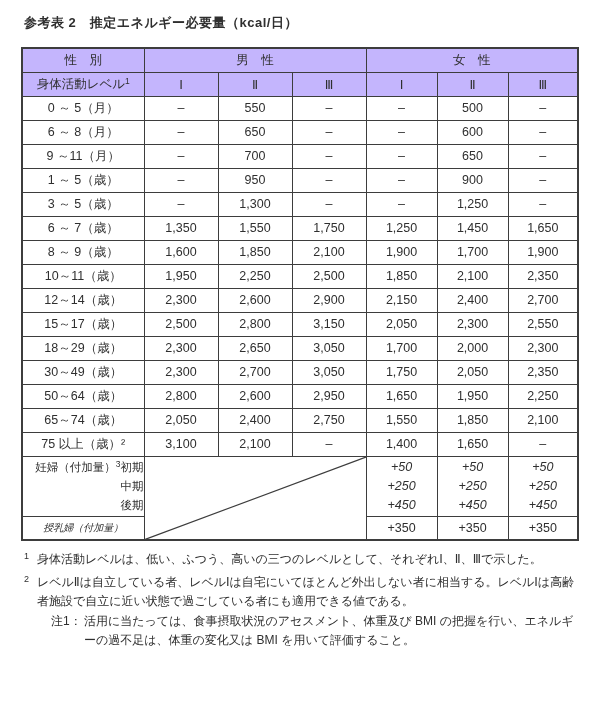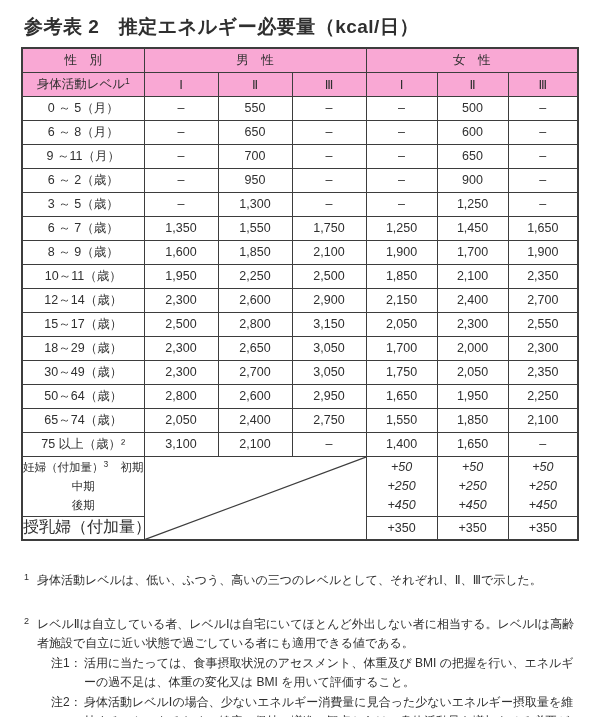--- a/index.html
+++ b/index.html
@@ -8,55 +8,55 @@
     width: 601px; height: 717px;
     background: #ffffff;
     font-family: "Liberation Sans", "DejaVu Sans", sans-serif;
     color: #2f2f2f;
     overflow: hidden;
   }
   .page { position: relative; width: 601px; height: 717px; }
 
   .title {
     position: absolute; left: 24px; top: 14px;
-    font-size: 19px; font-weight: bold; letter-spacing: 0.5px;
+    font-size: 13px; font-weight: bold; letter-spacing: 0.5px;
     white-space: nowrap;
   }
 
   table.etab {
     position: absolute; left: 21px; top: 47px;
     width: 556px;
     border-collapse: collapse; table-layout: fixed;
     border: 2px solid #3d3d3d;
     font-size: 12.5px;
   }
   table.etab td {
     border: 1px solid #3d3d3d;
     text-align: center; vertical-align: middle;
     padding: 0; height: 24px;
     overflow: hidden; white-space: nowrap;
   }
-  table.etab thead td { background: #f9a8d4; }
+  table.etab thead td { background: #c4b5fd; }
   table.etab sup { font-size: 8.5px; vertical-align: 4px; line-height: 0; }
 
   tr.preg { height: 60px; }
   td.plabel { text-align: left; padding: 0 4px; font-size: 11.5px; line-height: 19px; }
-  .pl1 { display: flex; justify-content: space-between; align-items: baseline; }
-  .plr { text-align: center; }
-  td.lact { text-align: left; padding: 0 4px; font-size: 16px; }
+  .pl1 { display: flex; justify-content: flex-end; align-items: baseline; }
+  .plr { text-align: right; }
+  td.lact { text-align: left; padding: 0 4px; font-size: 10px; font-style: italic; }
   td.pvals { line-height: 19px; font-style: italic; }
 
   td.diag { position: relative; padding: 0; }
   td.diag svg { position: absolute; left: 0; top: 0; width: 100%; height: 100%; display: block; }
 
   .fnblock {
     position: absolute; left: 24px; top: 547px; width: 555px;
     font-size: 12px; line-height: 19.5px;
   }
-  .fn { padding-left: 13px; margin-top: 21px; }
+  .fn { padding-left: 13px; }
   .fn .mk {
     display: inline-block; width: 13px; margin-left: -13px;
     font-size: 9px; vertical-align: 4px; text-align: left;
   }
   .note { padding-left: 33px; margin-left: 27px; }
   .note .nlab { display: inline-block; width: 33px; margin-left: -33px; }
 </style>
 </head>
 <body>
 
@@ -112,21 +112,21 @@
         <tr>
           <td>9 ～11（月）</td>
           <td>–</td>
           <td>700</td>
           <td>–</td>
           <td>–</td>
           <td>650</td>
           <td>–</td>
         </tr>
         <tr>
-          <td>6 ～ 2（歳）</td>
+          <td>1 ～ 5（歳）</td>
           <td>–</td>
           <td>950</td>
           <td>–</td>
           <td>–</td>
           <td>900</td>
           <td>–</td>
         </tr>
         <tr>
           <td>3 ～ 5（歳）</td>
           <td>–</td>
@@ -264,16 +264,15 @@
         <td>+350</td>
         <td>+350</td>
       </tr>
     </tbody>
   </table>
 
   <div class="fnblock">
     <div class="fn"><span class="mk">1</span><span>身体活動レベルは、低い、ふつう、高いの三つのレベルとして、それぞれⅠ、Ⅱ、Ⅲで示した。</span></div>
     <div class="fn"><span class="mk">2</span><span>レベルⅡは自立している者、レベルⅠは自宅にいてほとんど外出しない者に相当する。レベルⅠは高齢者施設で自立に近い状態で過ごしている者にも適用できる値である。</span></div>
     <div class="note"><span class="nlab">注1：</span><span>活用に当たっては、食事摂取状況のアセスメント、体重及び BMI の把握を行い、エネルギーの過不足は、体重の変化又は BMI を用いて評価すること。</span></div>
-    <div class="note"><span class="nlab">注2：</span><span>身体活動レベルⅠの場合、少ないエネルギー消費量に見合った少ないエネルギー摂取量を維持することになるため、健康の保持・増進の観点からは、身体活動量を増加させる必要がある。</span></div>
   </div>
 
 </div>
 
 </body></html>

